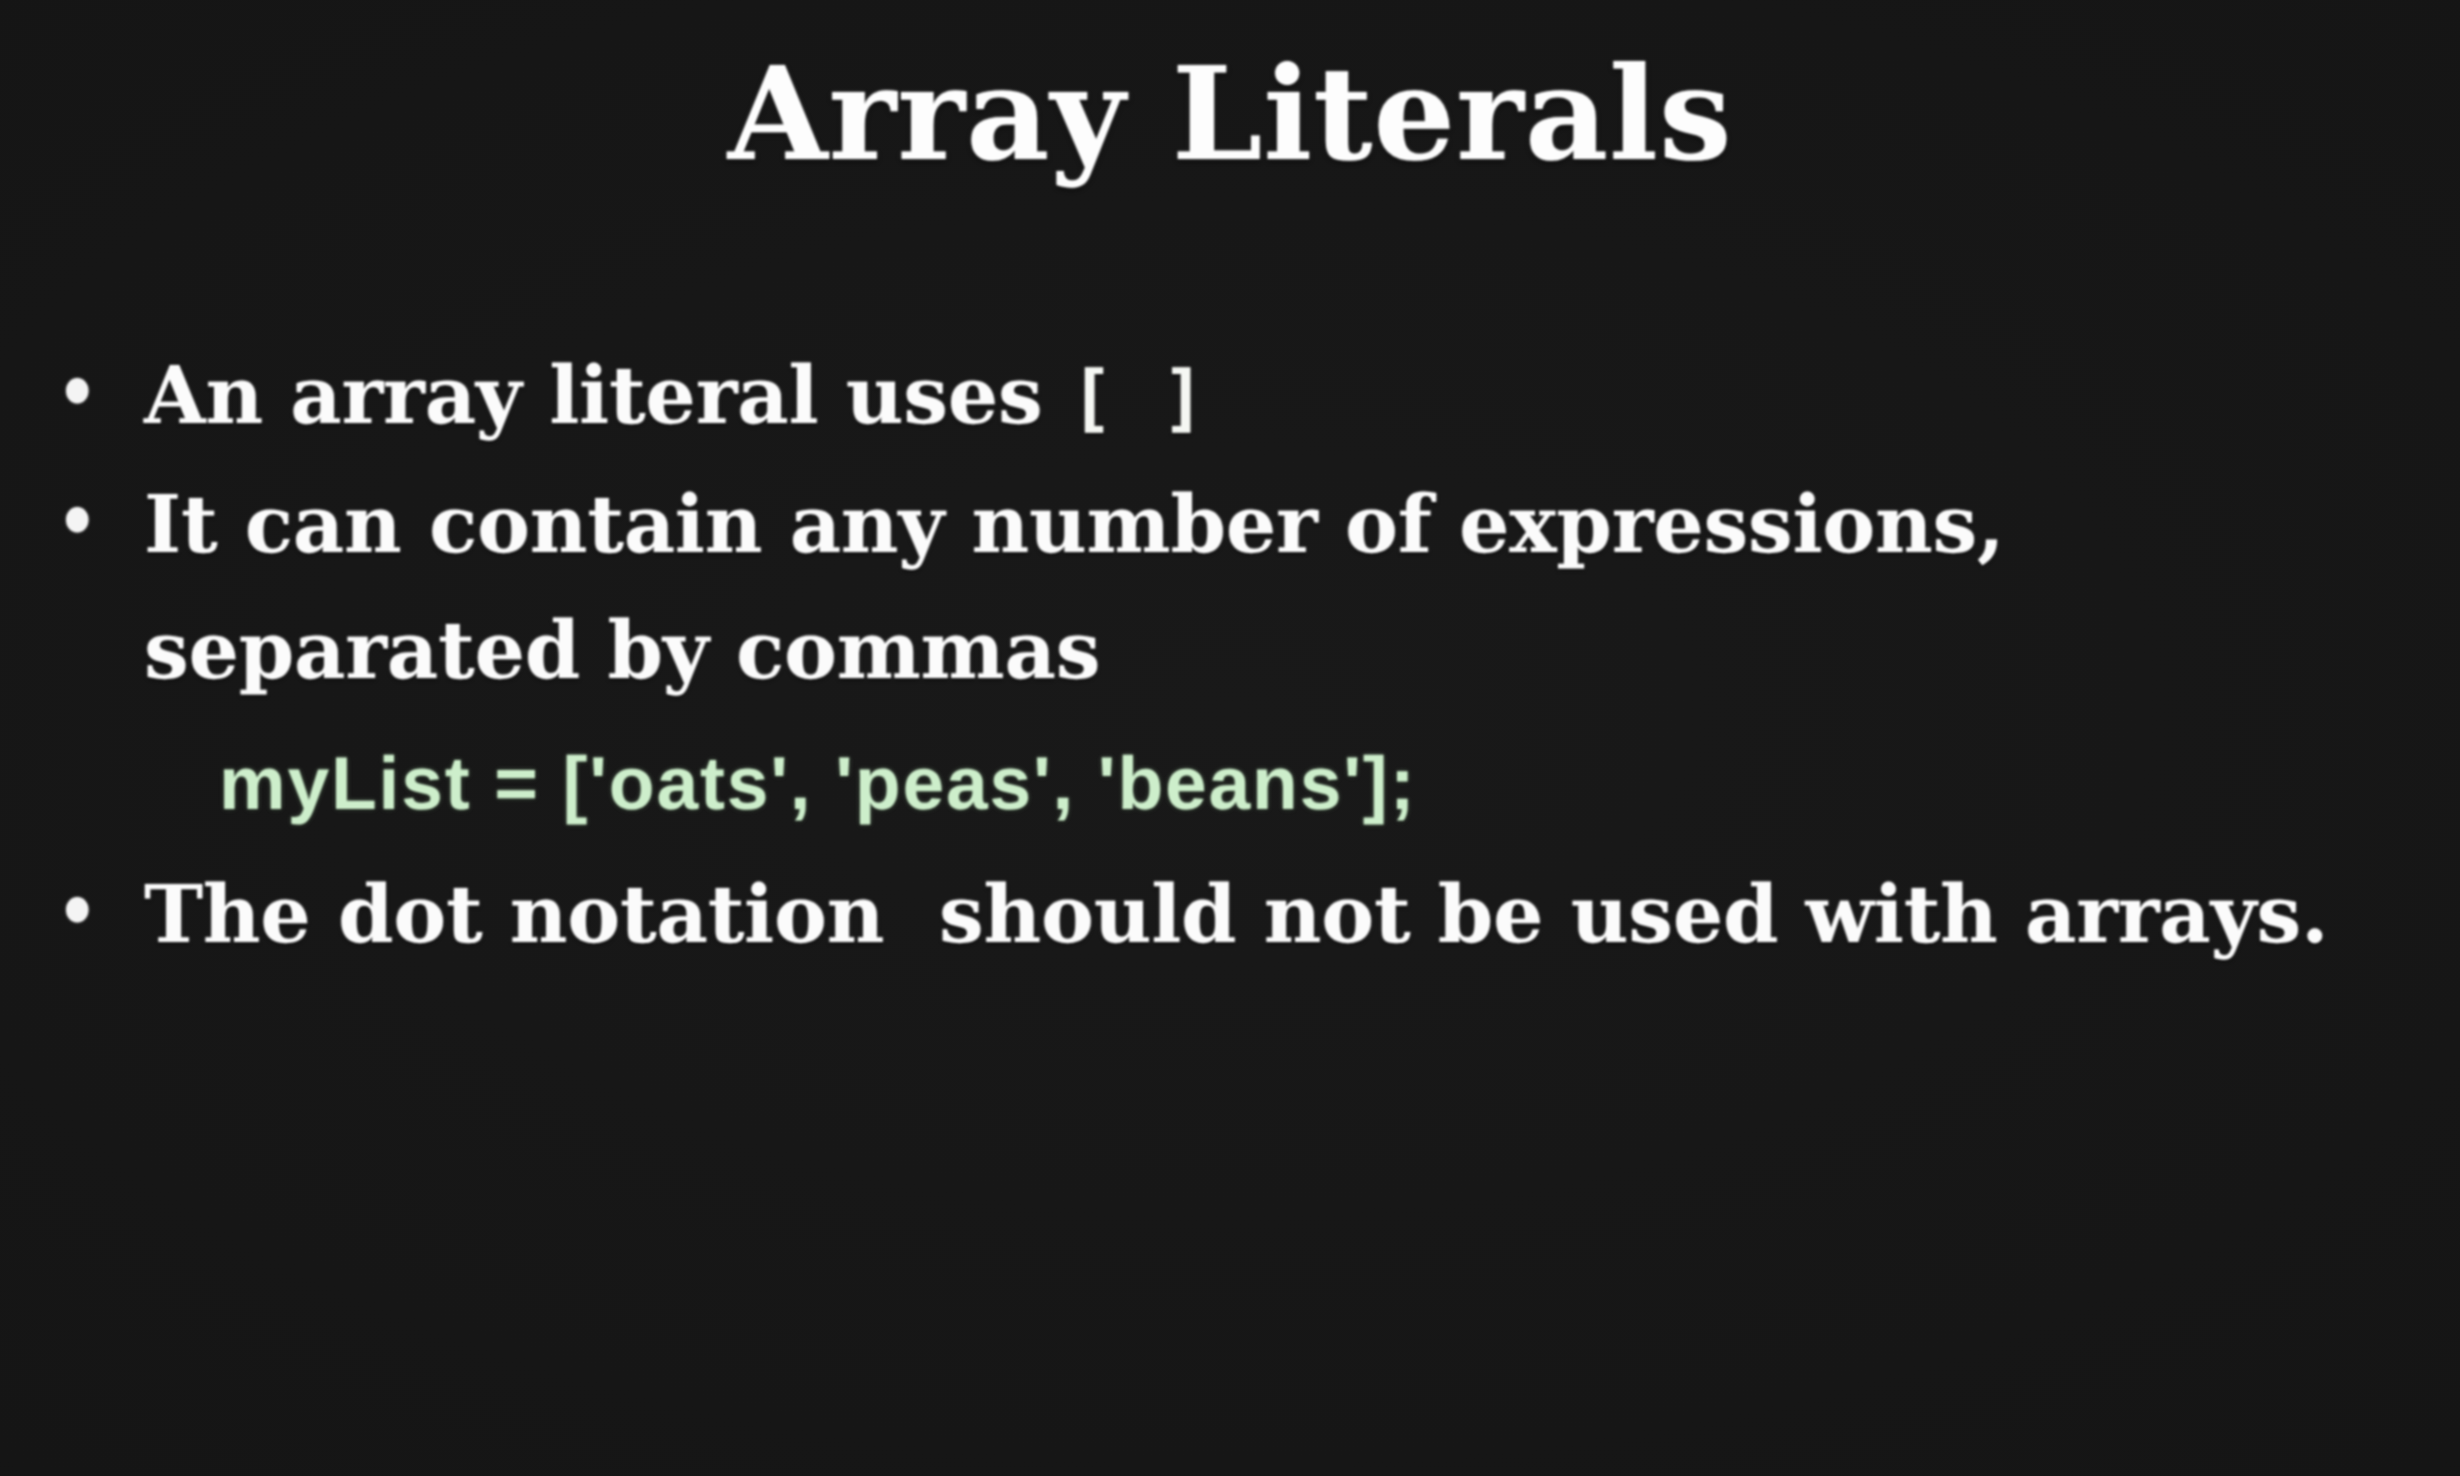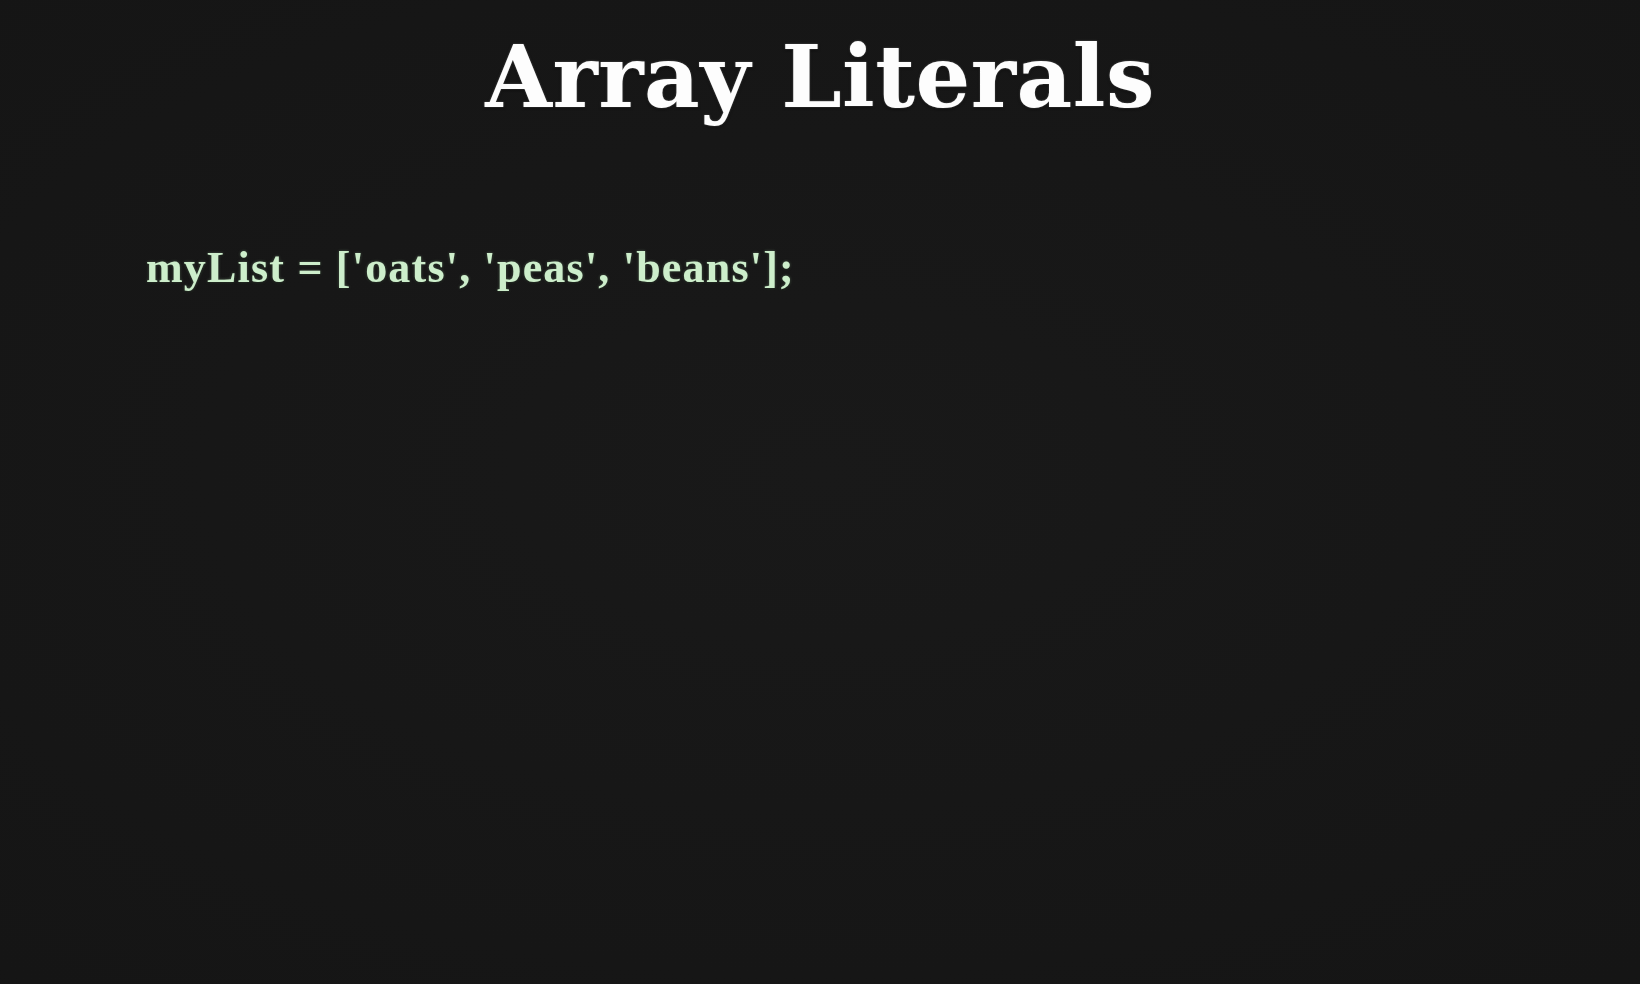--- a/index.html
+++ b/index.html
@@ -96,43 +96,56 @@
 
   .code-row {
     display: block;
     padding-left: 110px;
     margin: 0;
   }
 
   .code-text {
     display: block;
     color: #cdeecb;
-    font-family: Liberation Serif, serif;
+    font-family: Liberation Sans, sans-serif;
     font-weight: bold;
-    font-size: 44px;
+    font-size: 50px;
     line-height: 92px;
     letter-spacing: 1.2px;
     text-shadow: 0 0 3px rgba(190,240,190,0.35), 0 1px 2px rgba(0,0,0,0.85);
     white-space: pre;
   }
 </style>
 </head>
 <body>
 
 <div id="slide">
   <div id="slide-inner">
 
     <div class="slide-title">Array Literals</div>
 
     <div class="body-block">
 
+      <div class="bullet-row">
+        <span class="bullet-dot"></span>
+        <span class="bullet-text"><span>An array literal uses </span><span class="mono-inline">[ ]</span></span>
+      </div>
 
+      <div class="bullet-row">
+        <span class="bullet-dot"></span>
+        <span class="bullet-text">It can contain any number of expressions,
+separated by commas</span>
+      </div>
 
       <div class="code-row">
         <span class="code-text">myList = ['oats', 'peas', 'beans'];</span>
       </div>
 
 
 
+      <div class="bullet-row">
+        <span class="bullet-dot"></span>
+        <span class="bullet-text">The dot notation  should not be used with arrays.</span>
+      </div>
 
     </div>
   </div>
 </div>
 
 </body></html>

